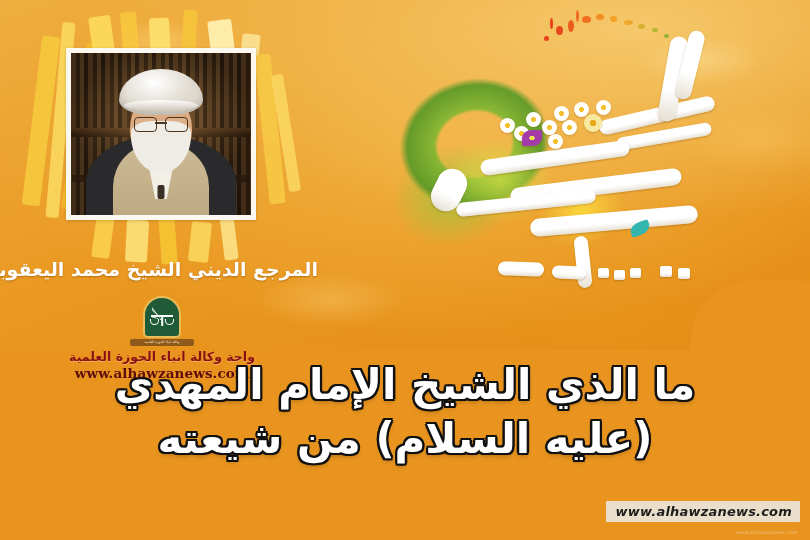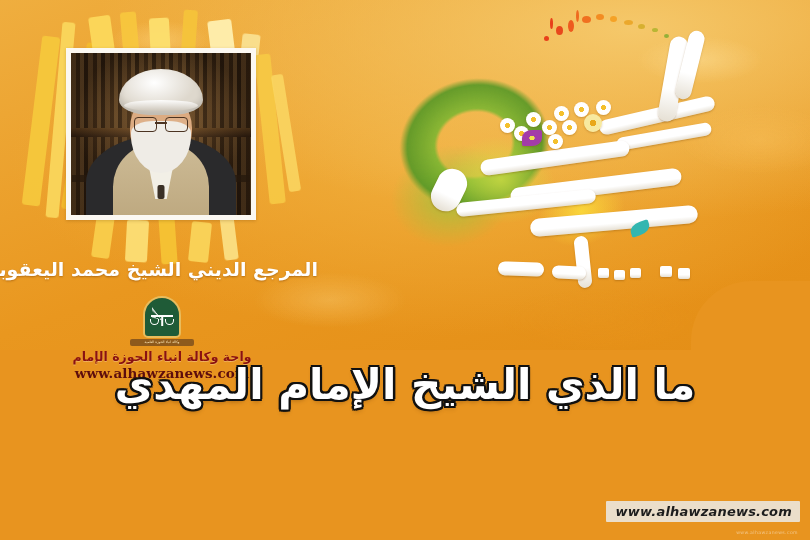--- a/index.html
+++ b/index.html
@@ -476,24 +476,25 @@
 
   <div class="logo-block">
     <div class="crest">
       <span class="palm"></span>
       <span class="scale">
         <span class="pan l"></span>
           <span class="pan r"></span>
       </span>
     </div>
     <div class="crest-ribbon">وكالة انباء الحوزة العلمية</div>
-    <div class="logo-ar">واحة وكالة انباء الحوزة الإمام</div>
+    <div class="logo-ar">واحة وكالة انباء الحوزة العلمية</div>
     <div class="logo-url">www.alhawzanews.com</div>
   </div>
 
   <div class="headline">
     <span class="hl">ما الذي الشيخ الإمام المهدي</span>
+    <span class="hl">(عليه السلام) من شيعته</span>
   </div>
 
   <div class="watermark">www.alhawzanews.com</div>
   <div class="watermark-micro">www.alhawzanews.com</div>
 
 </div>
 
 </body></html>

